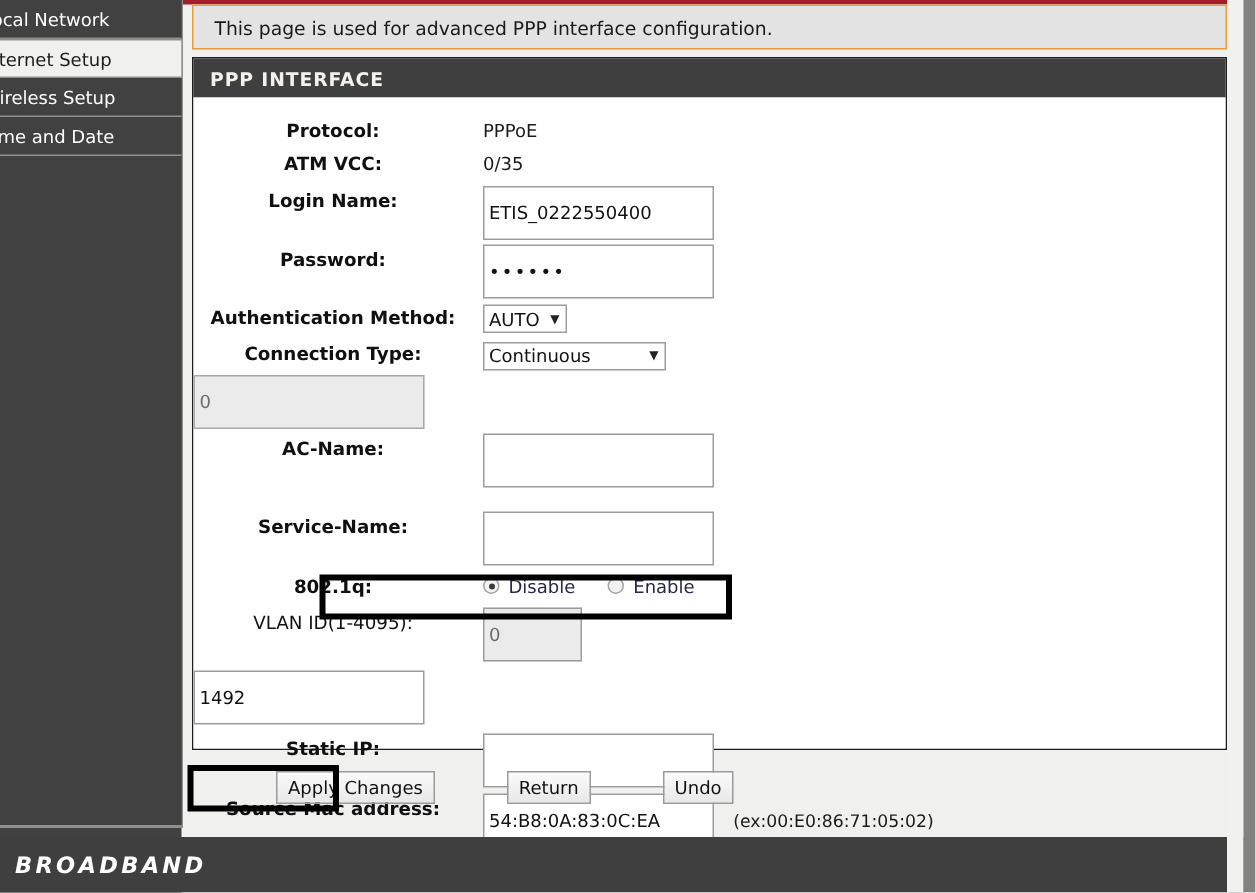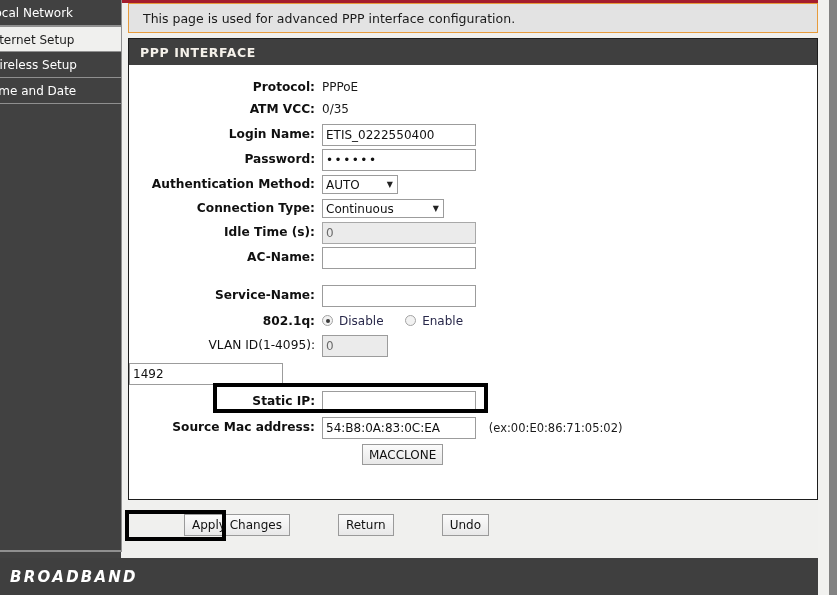--- a/index.html
+++ b/index.html
@@ -135,40 +135,40 @@
 
   
   .row {
     display: flex;
     align-items: flex-start;
     min-height: 21px;
     margin-bottom: 1px;
   }
   .row .lbl {
     width: 193px;
-    text-align: right;
+    text-align: center;
     padding-right: 7px;
     font-weight: bold;
     font-size: 12.2px;
     color: #101010;
     line-height: 21px;
     white-space: nowrap;
     box-sizing: border-box;
   }
   .row .val {
     flex: 1;
     line-height: 21px;
     font-size: 12px;
     color: #1a1a1a;
   }
   .row.tight { min-height: 18px; }
 
   input.txt {
     width: 154px;
-    height: 22px;
+    height: 36px;
     border: 1px solid #9c9c9c;
     background: #fff;
     font-family: "DejaVu Sans", "Liberation Sans", sans-serif;
     font-size: 12px;
     color: #111;
     padding: 0 3px;
     box-sizing: border-box;
     vertical-align: middle;
   }
   input.txt.disabled {
@@ -202,21 +202,21 @@
   }
   .selwrap .arrow {
     position: absolute;
     right: 5px; top: 50%;
     transform: translateY(-50%);
     font-size: 8px;
     color: #222;
     pointer-events: none;
     line-height: 1;
   }
-  .sel-auto { width: 76px; }
+  .sel-auto { width: 56px; }
   .sel-conn { width: 122px; }
 
   
   .radio-line {
     line-height: 20px;
     font-size: 12px;
     color: #2b2b4f;
     white-space: nowrap;
   }
   .radio-line.inline { display: inline-block; }
@@ -402,21 +402,20 @@
             <span class="selwrap">
               <select class="sel sel-conn">
                 <option>Continuous</option>
               </select>
               <span class="arrow">▼</span>
             </span>
           </div>
         </div>
 
         <div class="row" style="margin-top:3px;">
-          <div class="lbl">Idle Time (s):</div>
           <div class="val">
             <input class="txt disabled" type="text" disabled="" value="0" style="">
           </div>
         </div>
 
 
         <div class="row" style="margin-top:3px;">
           <div class="lbl">AC-Name:</div>
           <div class="val">
             <input class="txt" type="text" value="" style="">

